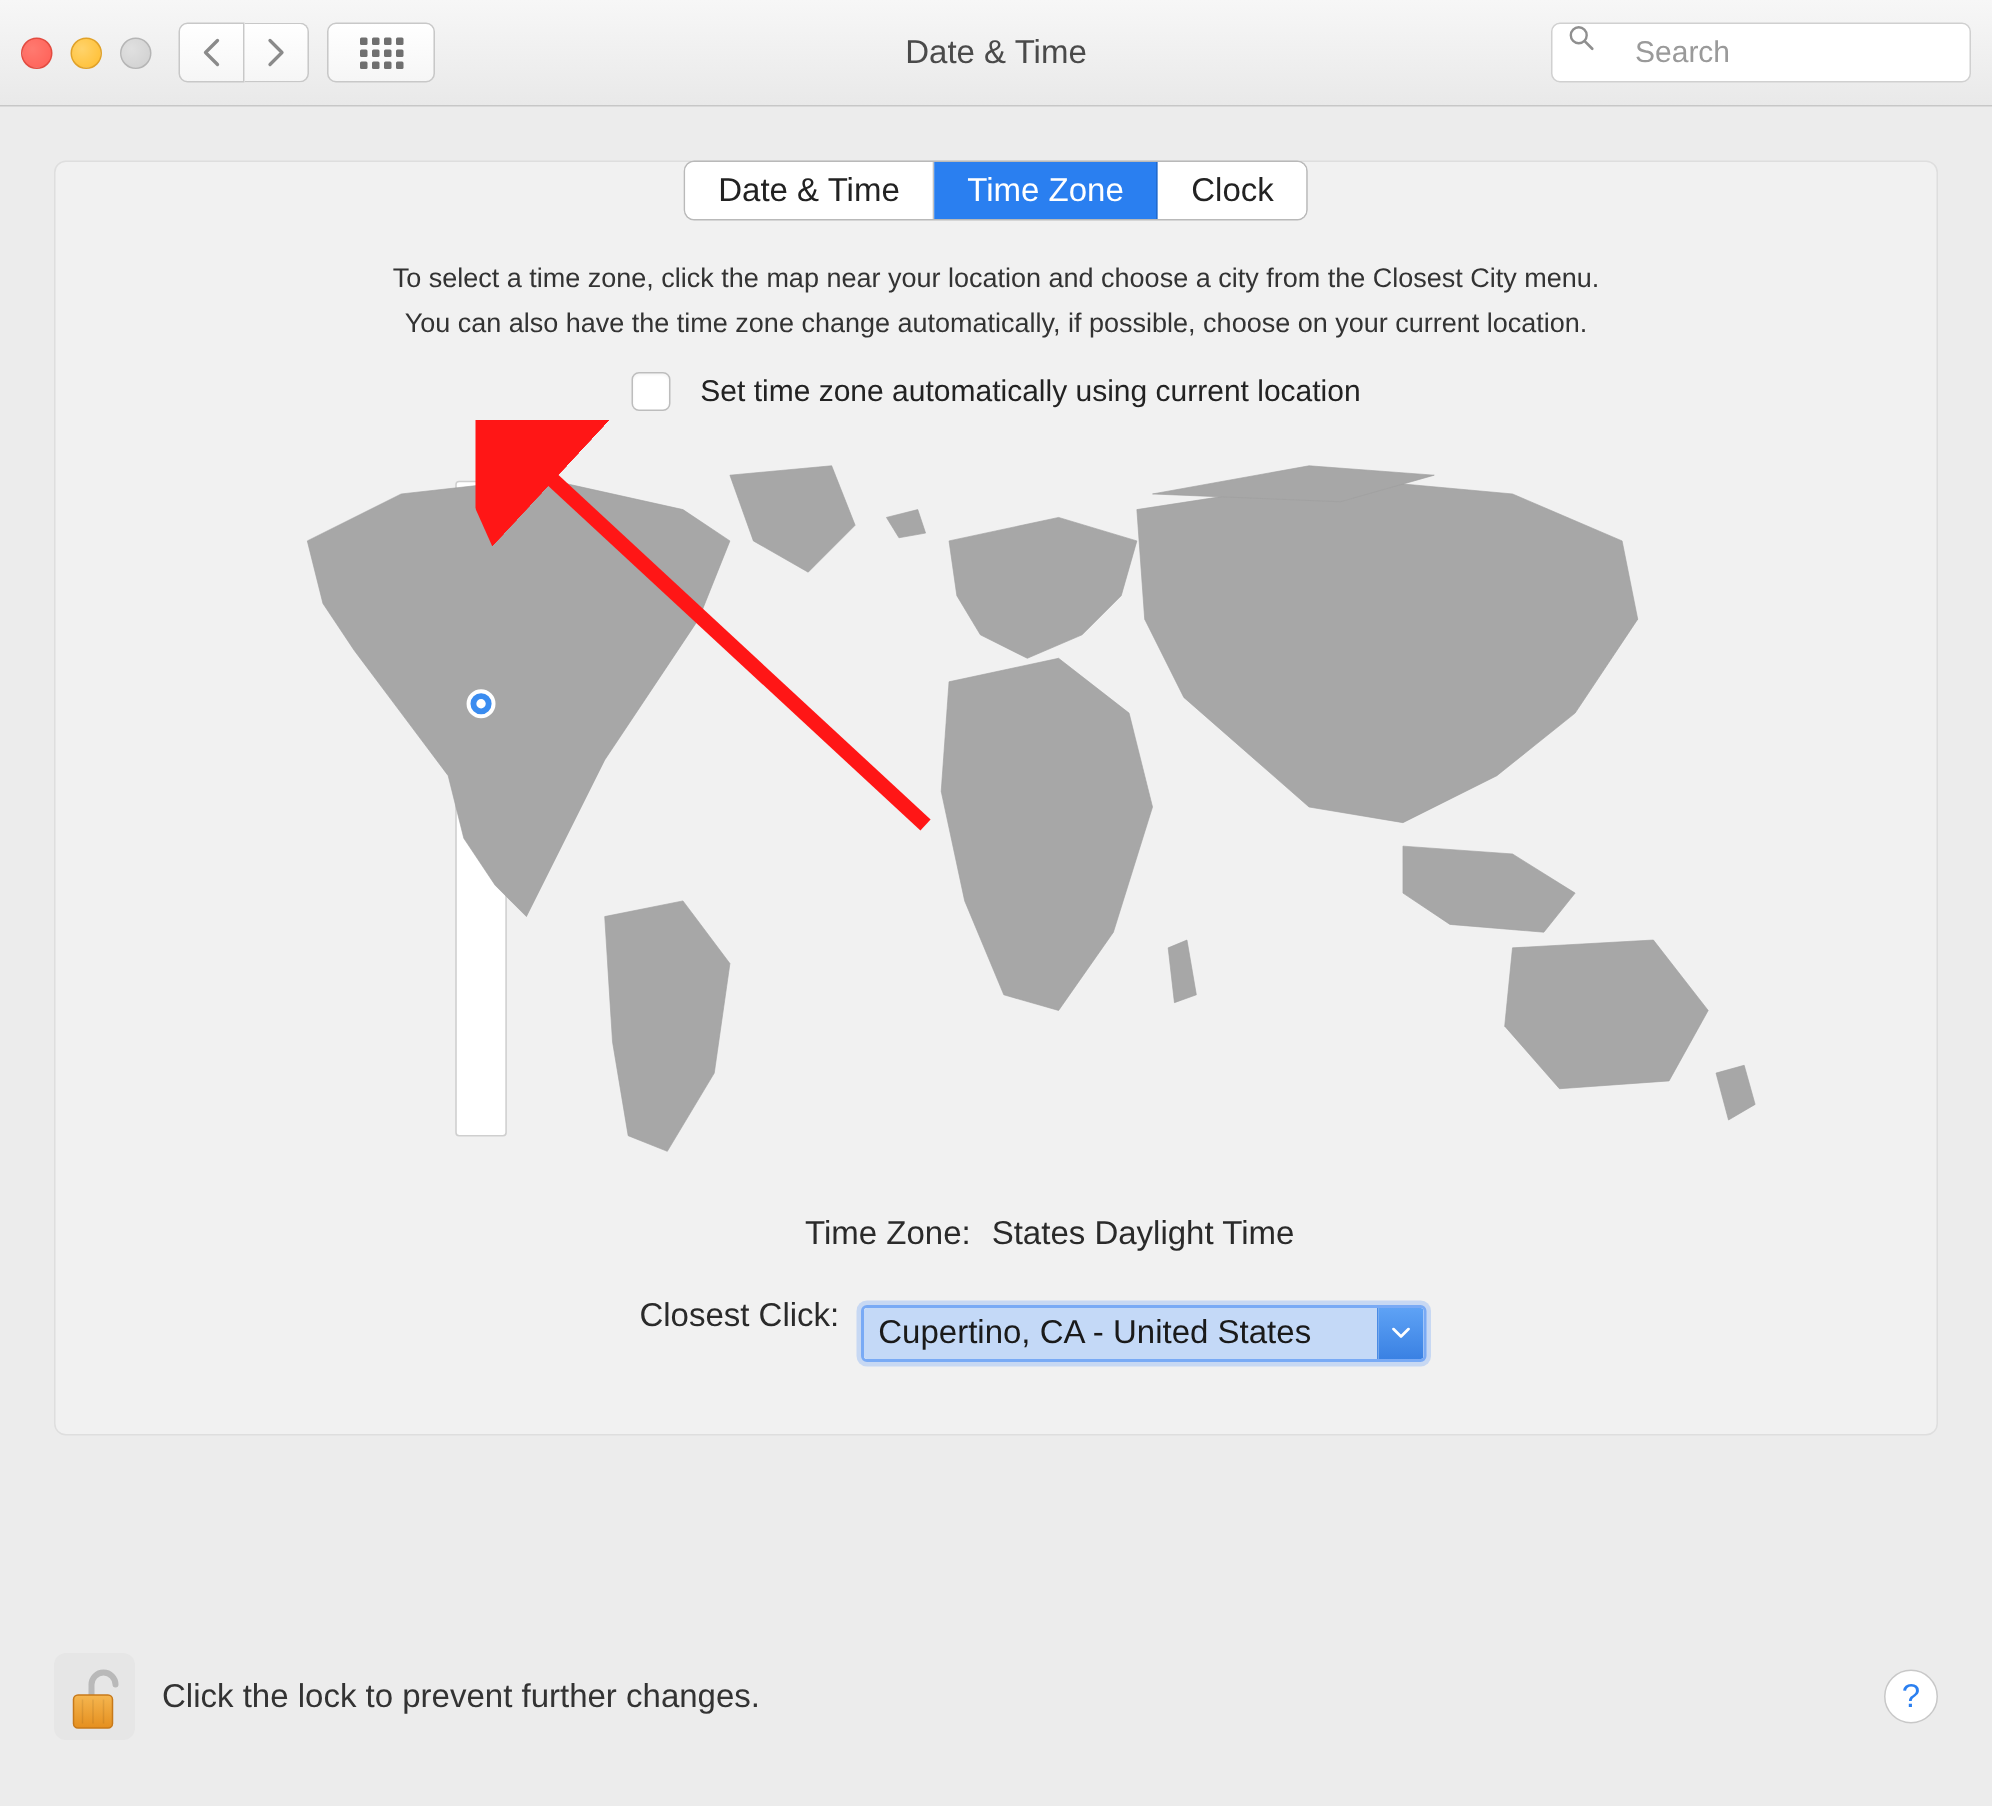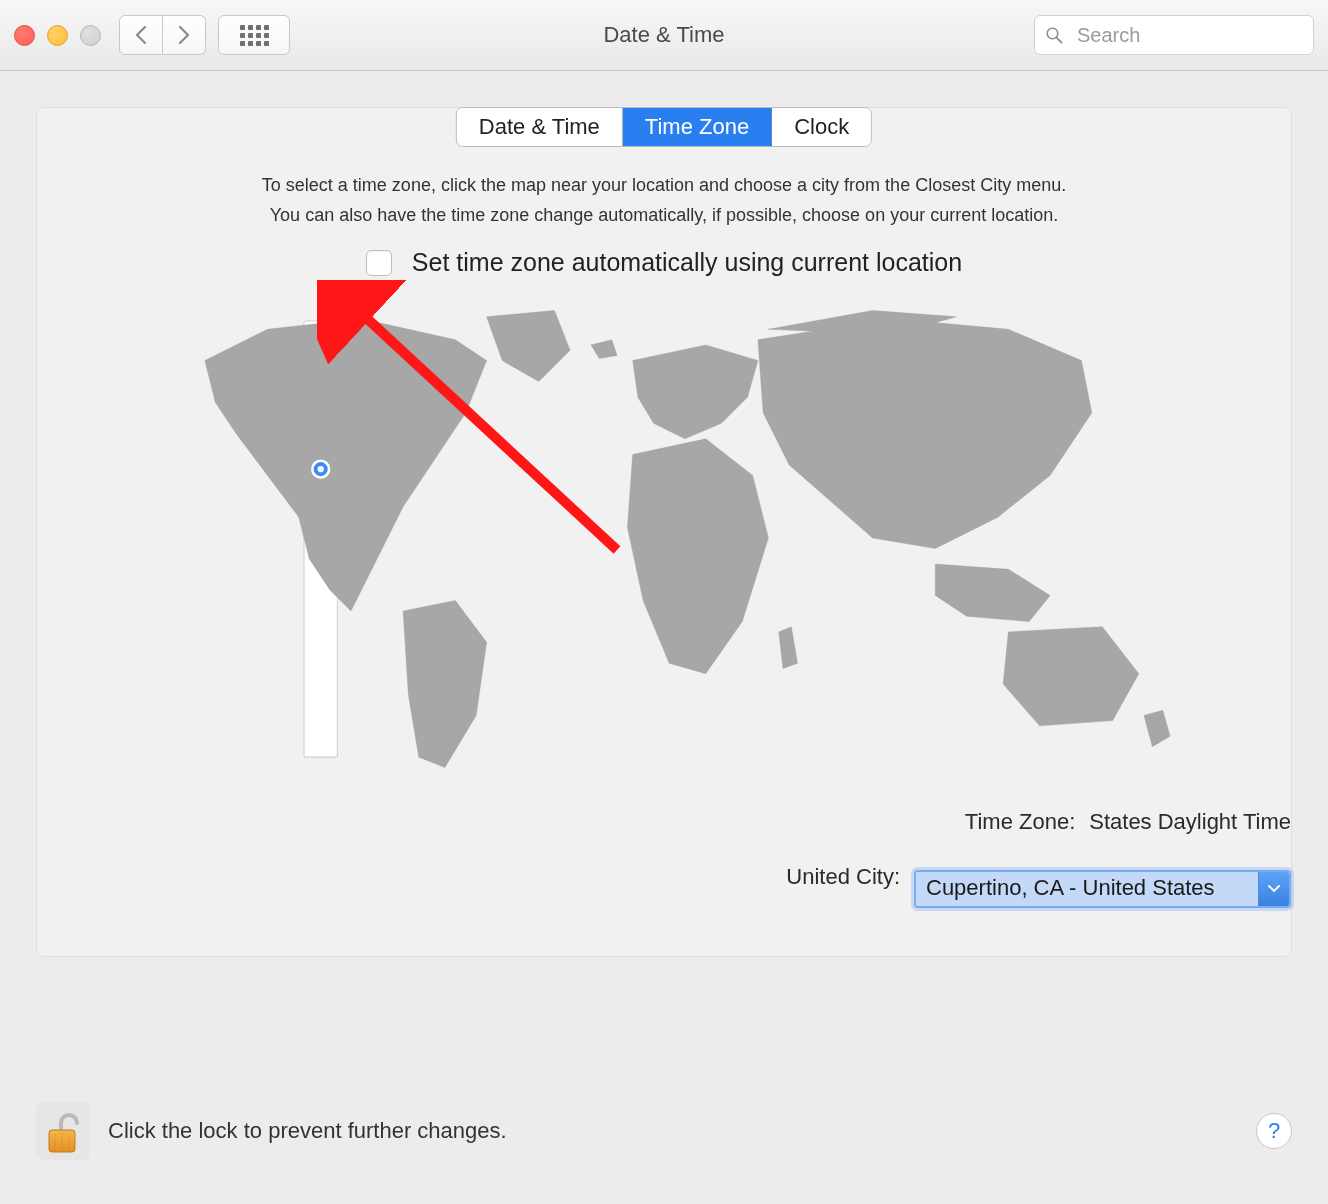--- a/index.html
+++ b/index.html
@@ -11,37 +11,37 @@
   .tl.yellow{background:radial-gradient(circle at 35% 35%,#ffd36b,#ffbd2e);border:1px solid #e0a128;}
   .tl.grey{background:radial-gradient(circle at 35% 35%,#e0e0e0,#cfcfcf);border:1px solid #b5b5b5;}
   .navbtns{display:flex;gap:0px;margin-right:12px;}
   .navbtn{width:42px;height:38px;background:linear-gradient(#ffffff,#f6f6f6);border:1px solid #c8c8c8;display:flex;align-items:center;justify-content:center;color:#8a8a8a;font-size:22px;}
   .navbtn:first-child{border-radius:6px 0 0 6px;}
   .navbtn:last-child{border-radius:0 6px 6px 0;border-left:none;}
   .gridbtn{width:70px;height:38px;background:linear-gradient(#ffffff,#f6f6f6);border:1px solid #c8c8c8;border-radius:6px;display:flex;align-items:center;justify-content:center;margin-right:20px;}
   .dots{display:grid;grid-template-columns:repeat(4,5px);grid-auto-rows:5px;gap:3px;}
   .dots span{width:5px;height:5px;background:#6f6f6f;border-radius:1px;}
   .wintitle{position:absolute;left:0;right:0;text-align:center;font-size:22px;color:#4a4a4a;pointer-events:none;}
-  .searchwrap{margin-left:auto;width:258px;height:38px;background:#fff;border:1px solid #d0d0d0;border-radius:6px;display:flex;align-items:center;gap:12px;padding:0 10px;color:#9a9a9a;font-size:20px;}
+  .searchwrap{margin-left:auto;width:258px;height:38px;background:#fff;border:1px solid #d0d0d0;border-radius:6px;display:flex;gap:25px;padding:0 10px;color:#9a9a9a;font-size:20px;}
   .searchwrap svg{flex:0 0 auto;}
   .searchwrap input{border:none;outline:none;background:transparent;font-size:20px;color:#555;width:100%;}
   .searchwrap input::placeholder{color:#9a9a9a;}
   
   .panel{margin:36px 36px 0 36px;background:#f1f1f1;border:1px solid #dedede;border-radius:8px;height:848px;position:relative;padding-top:0;}
   .segwrap{position:absolute;left:50%;transform:translateX(-50%);top:-1px;}
   .seg{display:flex;border:1px solid #b9b9b9;border-radius:7px;overflow:hidden;background:#fff;}
   .seg .segbtn{padding:6px 22px;font-size:22px;color:#222;background:#fff;border-right:1px solid #c2c2c2;cursor:default;}
   .seg .segbtn:last-child{border-right:none;}
   .seg .segbtn.active{background:#2a7ff0;color:#fff;border-right-color:#1f66c7;}
   .instructions{position:absolute;top:62px;left:0;right:0;text-align:center;font-size:18px;line-height:30px;color:#333;padding:0 40px;}
-  .autorow{position:absolute;top:140px;left:0;right:0;display:flex;justify-content:center;align-items:center;gap:20px;font-size:25px;color:#222;}
+  .autorow{position:absolute;top:140px;left:0;right:0;display:flex;justify-content:center;align-items:center;gap:20px;font-size:20px;color:#222;}
   .checkbox{width:24px;height:24px;border-radius:5px;background:#fff;border:1px solid #bdbdbd;box-shadow:inset 0 1px 2px rgba(0,0,0,0.05);}
   .mapwrap{position:absolute;top:190px;left:40px;right:40px;height:480px;}
   .mapwrap svg{width:100%;height:100%;}
-  .tzinfo{position:absolute;bottom:48px;left:12px;right:0;display:flex;flex-direction:column;align-items:flex-end;gap:10px;font-size:22px;}
+  .tzinfo{position:absolute;bottom:48px;left:12px;right:0;display:flex;flex-direction:column;align-items:center;gap:10px;font-size:22px;}
   .tzrow{display:flex;align-items:center;gap:14px;}
   .tzlabel{text-align:right;width:170px;}
   .combo{display:flex;align-items:stretch;height:34px;border:2px solid #79aaf5;border-radius:4px;box-shadow:0 0 0 3px rgba(121,170,245,0.35);background:#fff;overflow:hidden;margin-top:25px;}
   .combo .comboval{padding:3px 12px 0 10px;background:#c4d9f7;font-size:22px;color:#1a1a1a;min-width:320px;}
   .combo .combobtn{width:30px;background:linear-gradient(#5ea2f5,#3a81e3);display:flex;align-items:center;justify-content:center;color:#fff;border-left:1px solid #4a8be5;}
   .combo .combobtn svg{width:12px;height:8px;}
   
   .anno{position:absolute;pointer-events:none;}
   
   .bottom{position:absolute;left:36px;right:36px;bottom:44px;display:flex;align-items:center;gap:18px;font-size:22px;color:#333;}
@@ -162,21 +162,21 @@
       <line x1="300" y1="270" x2="30" y2="20" stroke="#ff1616" stroke-width="10" marker-end="url(#ah)"></line>
     </svg>
   </div>
 
   <div class="tzinfo">
     <div class="tzrow">
       <div class="tzlabel">Time Zone:</div>
       <div>States Daylight Time</div>
     </div>
     <div class="tzrow">
-      <div class="tzlabel">United City:</div>
+      <div class="tzlabel">Closest Click:</div>
       <div class="combo">
         <div class="comboval">Cupertino, CA - United States</div>
         <div class="combobtn">
           <svg viewBox="0 0 12 8">
               <path d="M1 1 L6 6 L11 1" stroke="#fff" stroke-width="1.8" fill="none" stroke-linecap="round" stroke-linejoin="round"></path>
             </svg>
         </div>
       </div>
     </div>
   </div>

